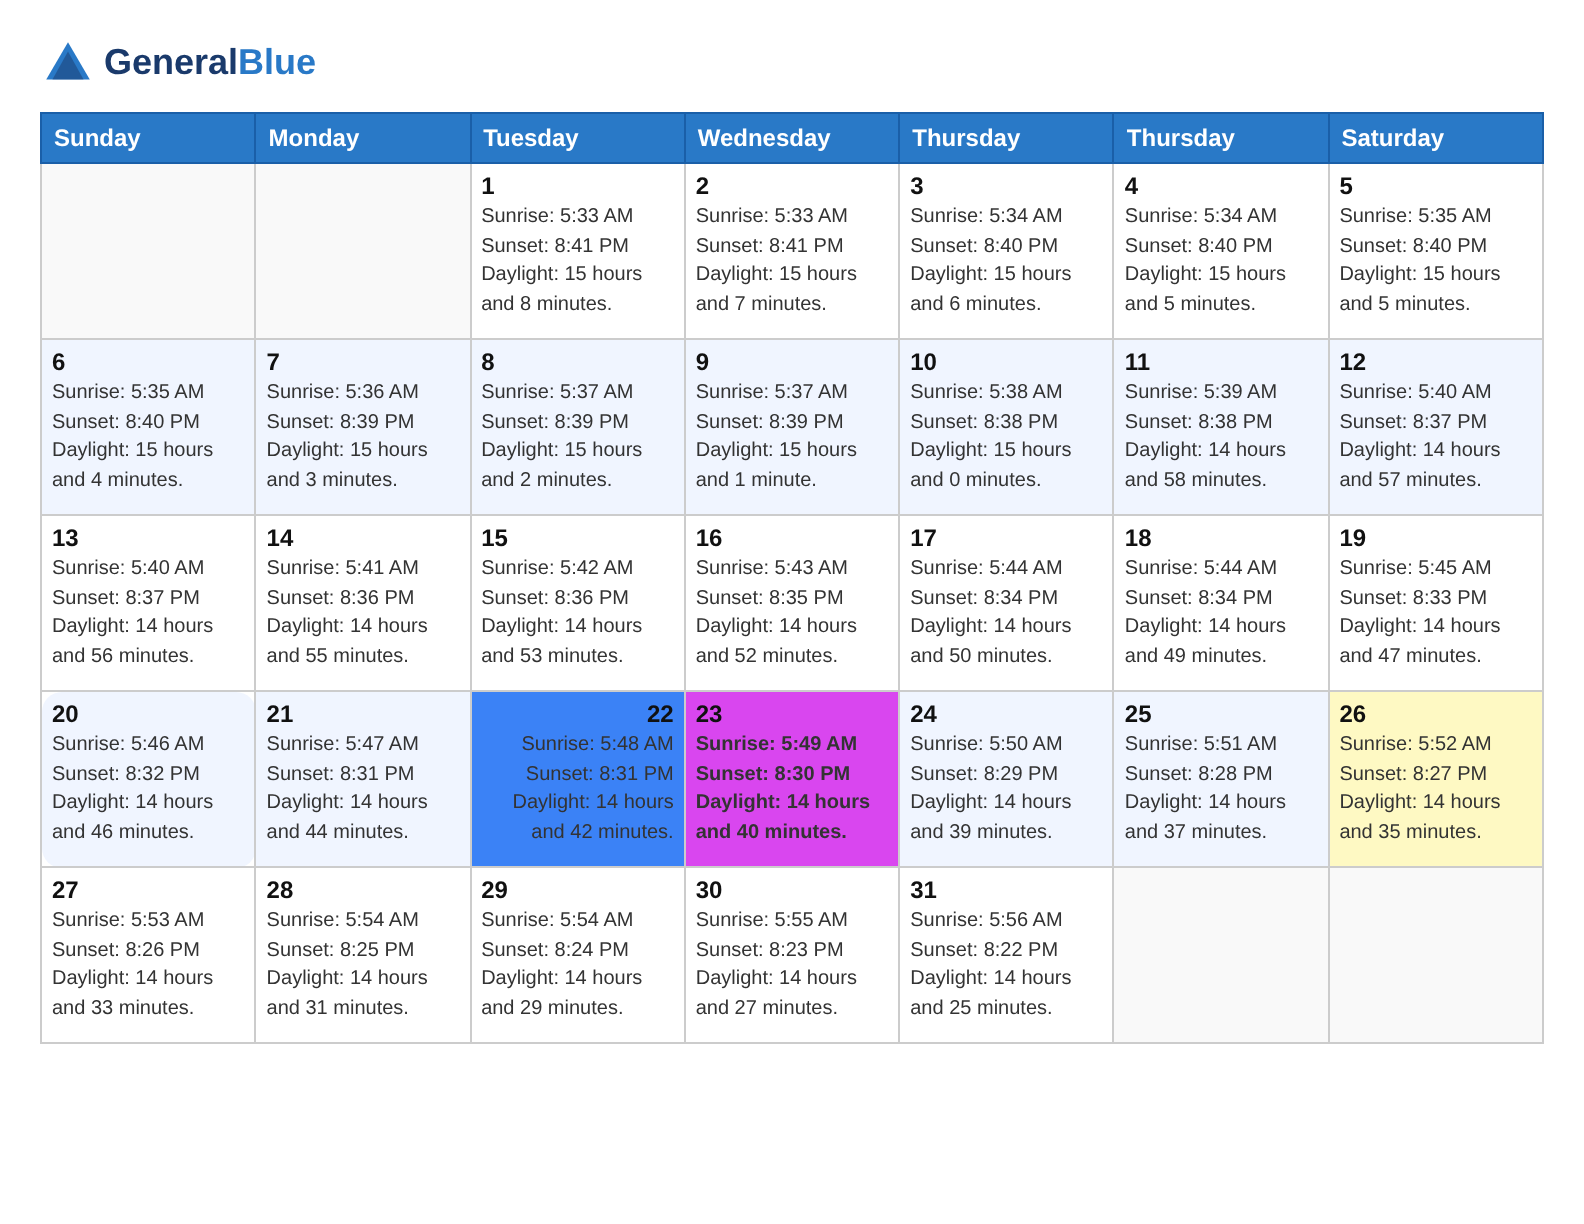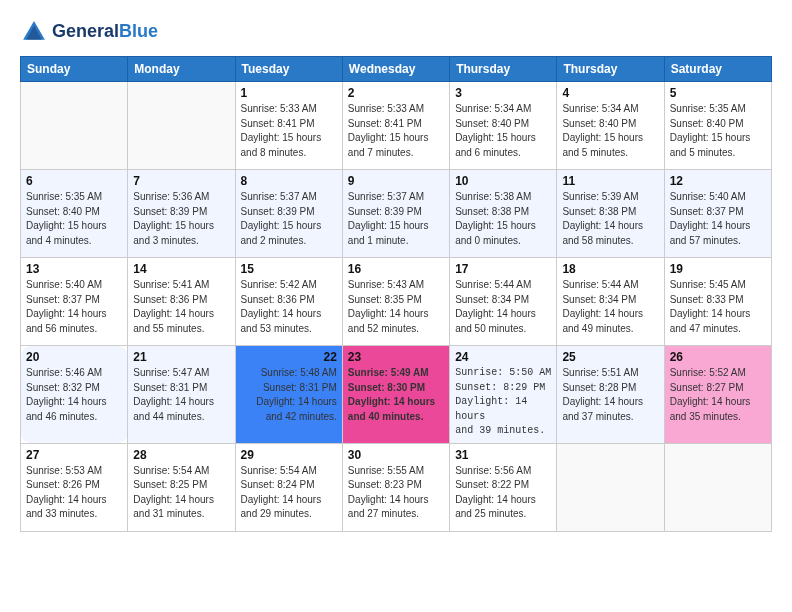--- a/index.html
+++ b/index.html
@@ -290,42 +290,42 @@
 Daylight: 14 hours
 and 44 minutes.</div>
           </td>
           <td style="background: #3b82f6; text-align: right;">
             <span class="day-num">22</span>
             <div class="day-info" style="white-space: pre-line;">Sunrise: 5:48 AM
 Sunset: 8:31 PM
 Daylight: 14 hours
 and 42 minutes.</div>
           </td>
-          <td style="background: #ec4899;">
+          <td style="background: #d946ef;">
             <span class="day-num">23</span>
             <div class="day-info" style="white-space: pre-line; font-weight: bold;">Sunrise: 5:49 AM
 Sunset: 8:30 PM
 Daylight: 14 hours
 and 40 minutes.</div>
           </td>
           <td style="background: rgb(240, 245, 255);">
             <span class="day-num">24</span>
-            <div class="day-info" style="white-space: pre-line; font-family: Liberation Mono, monospace;">Sunrise: 5:50 AM
+            <div class="day-info" style="white-space: pre-line;">Sunrise: 5:50 AM
 Sunset: 8:29 PM
 Daylight: 14 hours
 and 39 minutes.</div>
           </td>
           <td style="background: rgb(240, 245, 255);">
             <span class="day-num">25</span>
             <div class="day-info" style="white-space: pre-line;">Sunrise: 5:51 AM
 Sunset: 8:28 PM
 Daylight: 14 hours
 and 37 minutes.</div>
           </td>
-          <td style="background: #f9a8d4;">
+          <td style="background: #fef9c3;">
             <span class="day-num">26</span>
             <div class="day-info" style="white-space: pre-line;">Sunrise: 5:52 AM
 Sunset: 8:27 PM
 Daylight: 14 hours
 and 35 minutes.</div>
           </td>
         </tr>
         <tr>
           <td style="background: rgb(255, 255, 255);">
             <span class="day-num">27</span>

